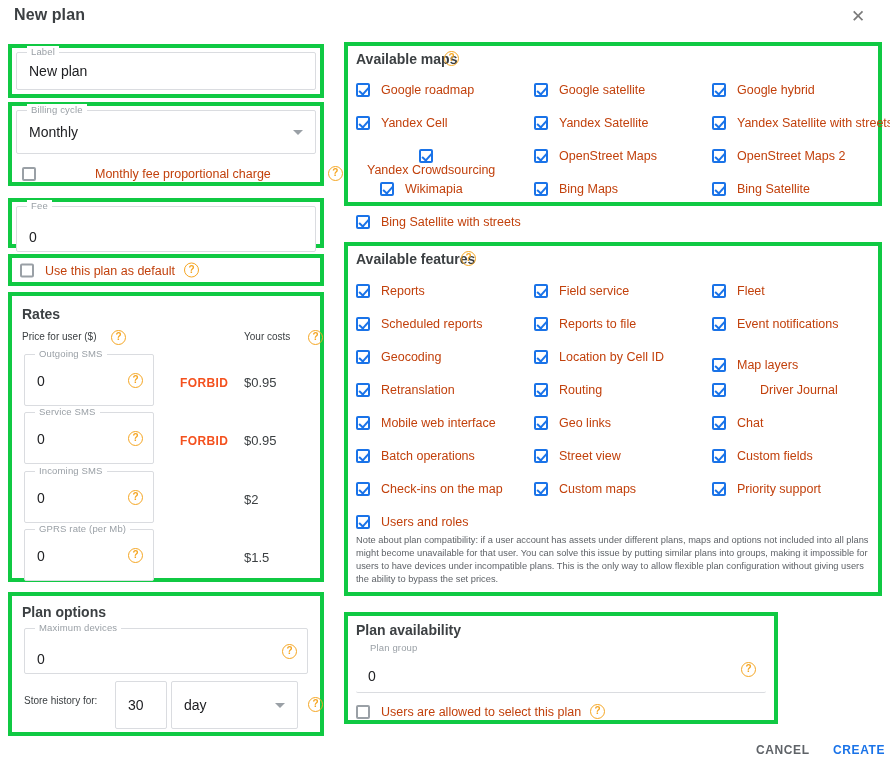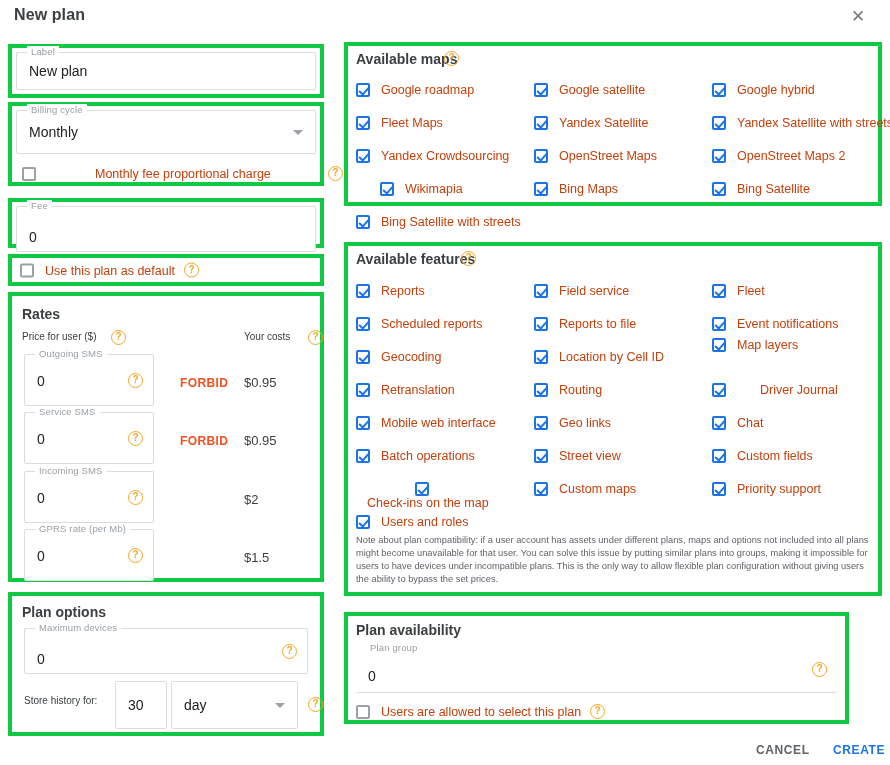--- a/index.html
+++ b/index.html
@@ -211,31 +211,31 @@
         <div class="cbrow" style="left: 186px; top: 37px;">
           <span class="cbox"></span>
           <span class="cblabel">Google satellite</span>
         </div>
         <div class="cbrow" style="left: 364px; top: 37px;">
           <span class="cbox"></span>
           <span class="cblabel">Google hybrid</span>
         </div>
         <div class="cbrow" style="left: 8px; top: 70px;">
           <span class="cbox"></span>
-          <span class="cblabel">Fleet Maps</span>
+          <span class="cblabel">Yandex Cell</span>
         </div>
         <div class="cbrow" style="left: 186px; top: 70px;">
           <span class="cbox"></span>
           <span class="cblabel">Yandex Satellite</span>
         </div>
         <div class="cbrow" style="left: 364px; top: 70px;">
           <span class="cbox"></span>
           <span class="cblabel">Yandex Satellite with streets</span>
         </div>
-        <div class="cbrow" style="left: 8px; top: 103px;">
+        <div class="cbrow" style="left: 8px; top: 103px; flex-direction: column;">
           <span class="cbox"></span>
           <span class="cblabel">Yandex Crowdsourcing</span>
         </div>
         <div class="cbrow" style="left: 186px; top: 103px;">
           <span class="cbox"></span>
           <span class="cblabel">OpenStreet Maps</span>
         </div>
         <div class="cbrow" style="left: 364px; top: 103px;">
           <span class="cbox"></span>
           <span class="cblabel">OpenStreet Maps 2</span>
@@ -288,21 +288,21 @@
           <span class="cblabel">Event notifications</span>
         </div>
         <div class="cbrow" style="left: 8px; top: 104px;">
           <span class="cbox"></span>
           <span class="cblabel">Geocoding</span>
         </div>
         <div class="cbrow" style="left: 186px; top: 104px;">
           <span class="cbox"></span>
           <span class="cblabel">Location by Cell ID</span>
         </div>
-        <div class="cbrow" style="left: 364px; top: 92px; justify-content: space-between;">
+        <div class="cbrow" style="left: 364px; top: 112px; justify-content: space-between;">
           <span class="cbox"></span>
           <span class="cblabel">Map layers</span>
         </div>
         <div class="cbrow" style="left: 8px; top: 137px;">
           <span class="cbox"></span>
           <span class="cblabel">Retranslation</span>
         </div>
         <div class="cbrow" style="left: 186px; top: 137px;">
           <span class="cbox"></span>
           <span class="cblabel">Routing</span>
@@ -328,41 +328,41 @@
           <span class="cblabel">Batch operations</span>
         </div>
         <div class="cbrow" style="left: 186px; top: 203px;">
           <span class="cbox"></span>
           <span class="cblabel">Street view</span>
         </div>
         <div class="cbrow" style="left: 364px; top: 203px;">
           <span class="cbox"></span>
           <span class="cblabel">Custom fields</span>
         </div>
-        <div class="cbrow" style="left: 8px; top: 236px; flex-direction: column;">
+        <div class="cbrow" style="left: 8px; top: 236px;">
           <span class="cbox"></span>
           <span class="cblabel">Check-ins on the map</span>
         </div>
         <div class="cbrow" style="left: 186px; top: 236px;">
           <span class="cbox"></span>
           <span class="cblabel">Custom maps</span>
         </div>
         <div class="cbrow" style="left: 364px; top: 236px;">
           <span class="cbox"></span>
           <span class="cblabel">Priority support</span>
         </div>
         <div class="cbrow" style="left: 8px; top: 269px;">
           <span class="cbox"></span>
           <span class="cblabel">Users and roles</span>
         </div>
       </div>
     <div class="note" style="left:8px; top:288px; width:518px;">Note about plan compatibility: if a user account has assets under different plans, maps and options not included into all plans might become unavailable for that user. You can solve this issue by putting similar plans into groups, making it impossible for users to have devices under incompatible plans. This is the only way to allow flexible plan configuration without giving users the ability to bypass the set prices.</div>
   </div>
 
-  <div class="hl" style="left:344px; top:612px; width:505px; height:112px;">
+  <div class="hl" style="left:344px; top:612px; width:434px; height:112px;">
     <div class="sec-title" style="left:8px; top:6px;">Plan availability</div>
     <div class="field" style="position:absolute; left:8px; top:32px; right:8px; height:45px; border-left:none; border-right:none; border-top:none;">
       <span class="field-legend" style="left:10px; top:-6px;">Plan group</span>
       <span class="field-val" style="top:20px; transform:none;">0</span>
       <span class="help abs" style="right:10px; top:14px;">?</span>
     </div>
     <div class="cbrow" style="left:8px; top:88px;">
       <span class="cbox off"></span>
       <span class="cblabel">Users are allowed to select this plan</span>
       <span class="help" style="margin-left:9px;">?</span>

